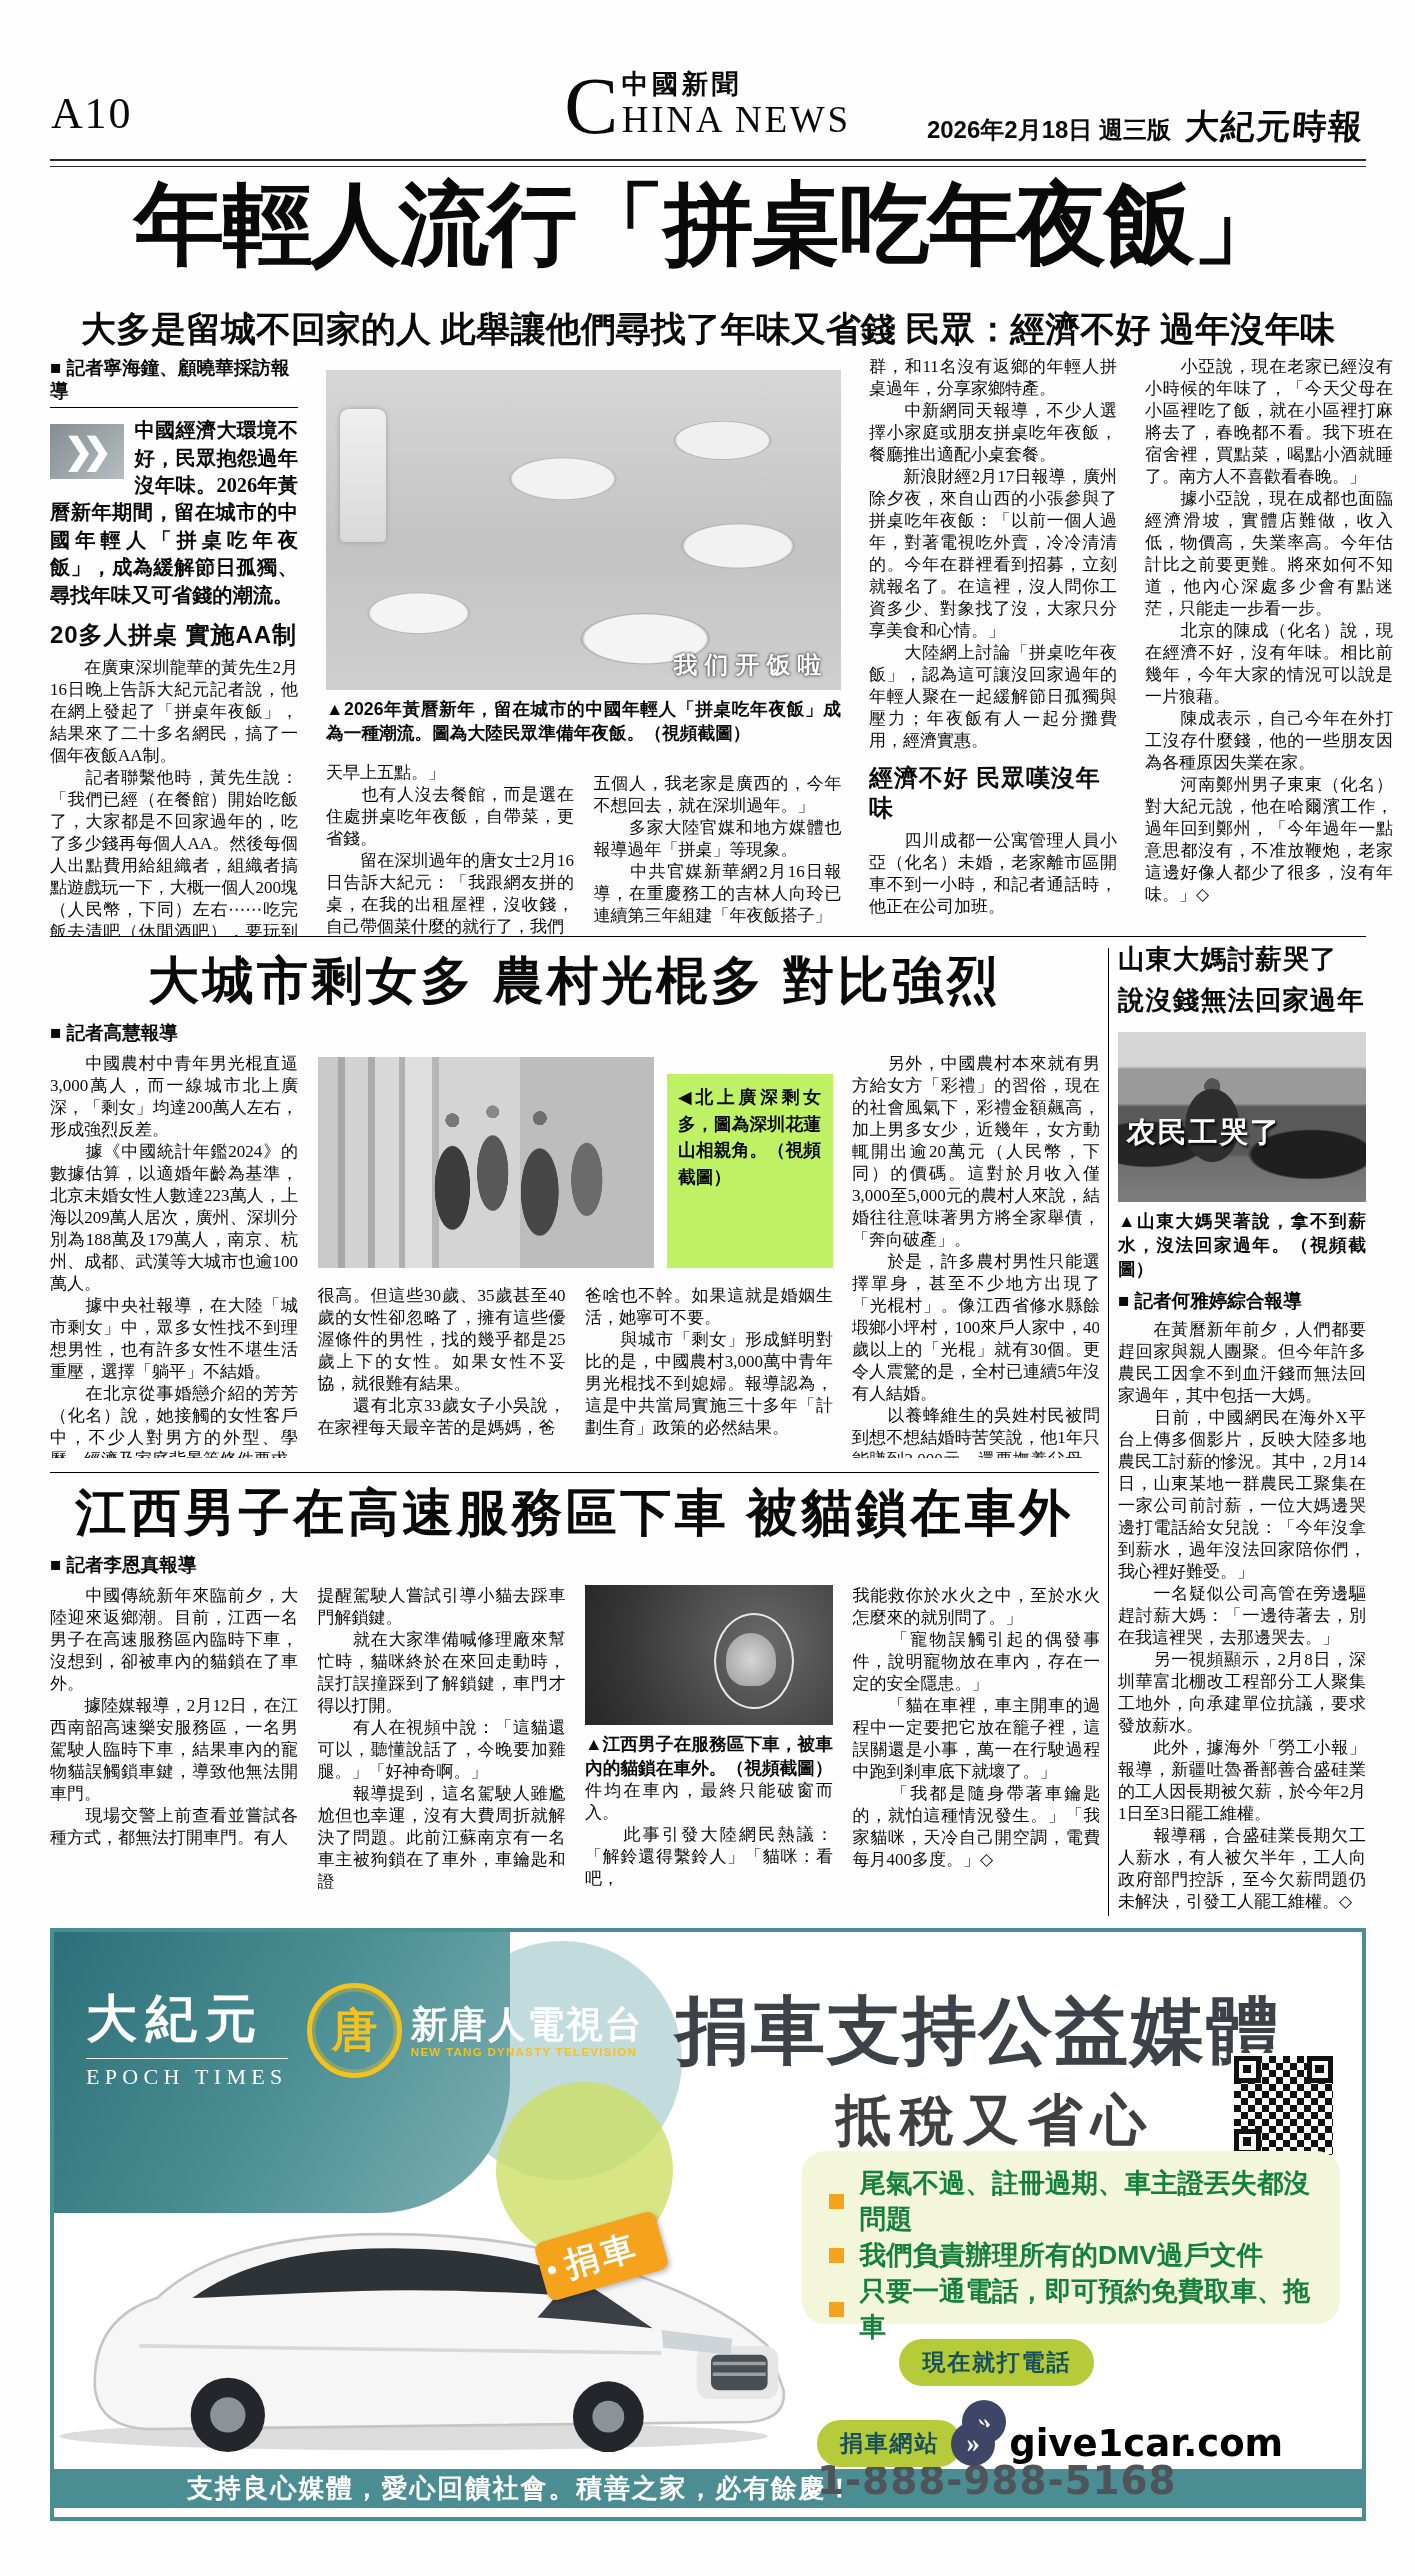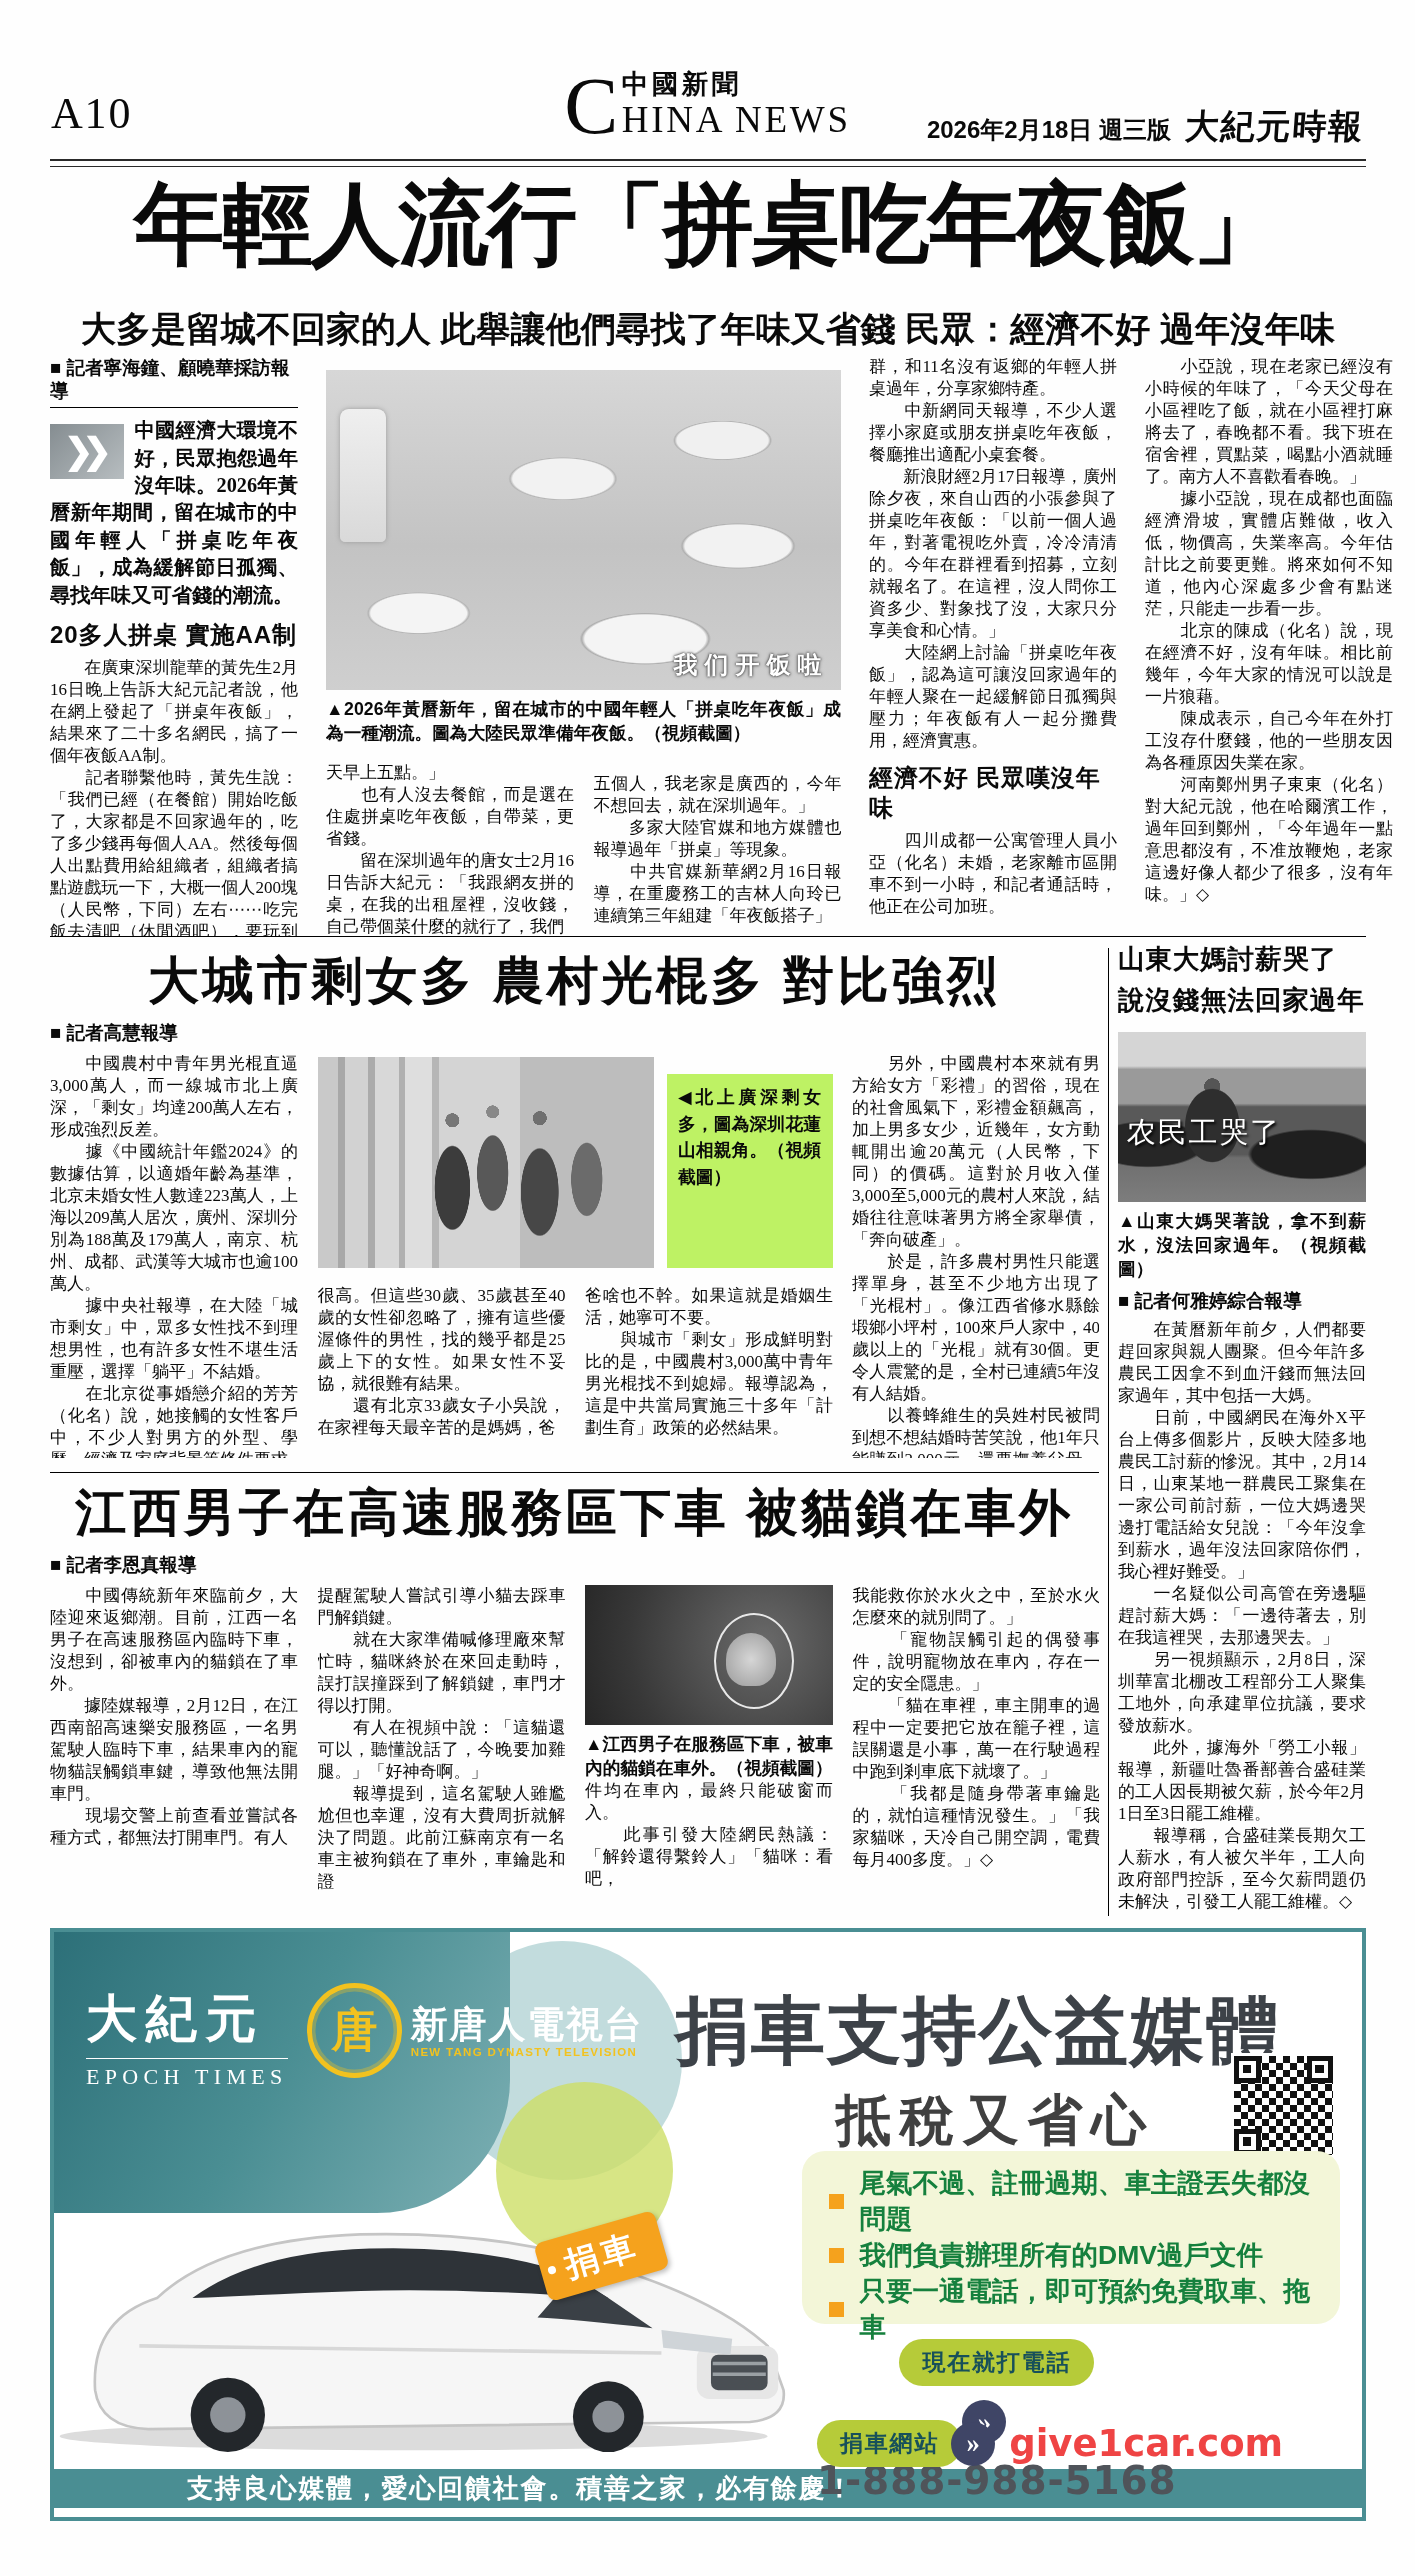--- a/index.html
+++ b/index.html
@@ -93,21 +93,21 @@
   .vrule{position:absolute;left:1108px;top:948px;width:0.9px;height:968px;background:#000;}
   .sidebar{position:absolute;left:1118px;top:939px;width:248px;}
   .sb-h{font-family:"Liberation Sans","DejaVu Sans",sans-serif;font-weight:900;font-size:26.5px;line-height:41px;letter-spacing:0.9px;}
   .photo-sb{height:170px;margin-top:10.6px;
     background:
       radial-gradient(ellipse 46px 62px at 38% 55%,#2e2e2e 58%,transparent 60%),
       radial-gradient(circle 13.3px at 38% 32%,#555 60%,transparent 62%),
       radial-gradient(ellipse 106px 42px at 78% 72%,#1f1f1f 56%,transparent 60%),
       radial-gradient(ellipse 97px 39px at 12% 66%,#262626 56%,transparent 60%),
       linear-gradient(180deg,#d5d5d5 0 20%,#9a9a9a 22% 42%,#595959 44% 72%,#6e6e6e 74%,#7d7d7d);}
-  .sb-overlay{position:absolute;left:8.8px;top:48%;color:#fff;font-weight:400;font-size:29px;letter-spacing:1.8px;
+  .sb-overlay{position:absolute;left:8.8px;top:48%;color:#fff;font-weight:700;font-size:29px;letter-spacing:1.8px;
       font-family:"Liberation Sans","DejaVu Sans",sans-serif;text-shadow:1.8px 1.8px 2.7px #000;}
   .sidebar .byline{margin:8.8px 0 7px;}
   .sidebar .bodytext{height:619px;overflow:hidden;}
   
   .ad{position:absolute;left:50px;top:1928px;width:1316px;height:593px;border:4.4px solid #4a8e93;
       background:#fff;box-sizing:border-box;overflow:hidden;}
   .ad-teal{position:absolute;left:-4.4px;top:-4.4px;width:460px;height:285px;
       background:linear-gradient(120deg,#2c6f78 0%,#4a8e93 50%,#7db0b4 100%);border-radius:0 0 133px 0;}
   .ad-c1{position:absolute;left:389px;top:8.8px;width:239px;height:239px;border-radius:50%;
       background:#8fc0c1;opacity:.55;}
@@ -145,21 +145,21 @@
   .ad-tag::before{content:"";position:absolute;left:7px;top:50%;transform:translateY(-50%);
       width:8px;height:8px;border-radius:50%;background:#fff;}
   .ad-row{position:absolute;left:763px;z-index:6;display:flex;align-items:center;gap:14px;}
   .ad-row.phone{top:407px;flex-direction:column;} .ad-row.web{top:488px;}
   .pill{background:#b6cb39;color:#17505a;font-weight:900;font-size:23px;letter-spacing:1.8px;
       padding:8px 23px;border-radius:884px;font-family:"Liberation Sans","DejaVu Sans",sans-serif;white-space:nowrap;}
   .pill-arrow{width:44px;height:44px;border-radius:50%;background:#3f4566;color:#fff;display:flex;
       align-items:center;justify-content:center;font-size:26.5px;font-weight:900;margin-left:-25px;}
   .ad-num{font-family:"DejaVu Sans","Liberation Sans",sans-serif;font-weight:900;font-size:39px;
       color:#4f545a;letter-spacing:0.9px;}
-  .ad-url{font-family:"DejaVu Sans","Liberation Sans",sans-serif;font-weight:900;font-size:37px;color:#ef4444;}
+  .ad-url{font-family:"DejaVu Sans","Liberation Sans",sans-serif;font-weight:900;font-size:37px;color:#000000;}
   .ad-strip{position:absolute;left:0;right:0;bottom:8.8px;height:39px;background:#4a8e93;z-index:4;
       color:#fff;font-weight:800;font-size:26px;line-height:39px;padding-left:133px;letter-spacing:1.8px;
       font-family:"Liberation Sans","DejaVu Sans",sans-serif;}
   
 </style>
 </head>
 <body>
 
 <div class="page">
 

